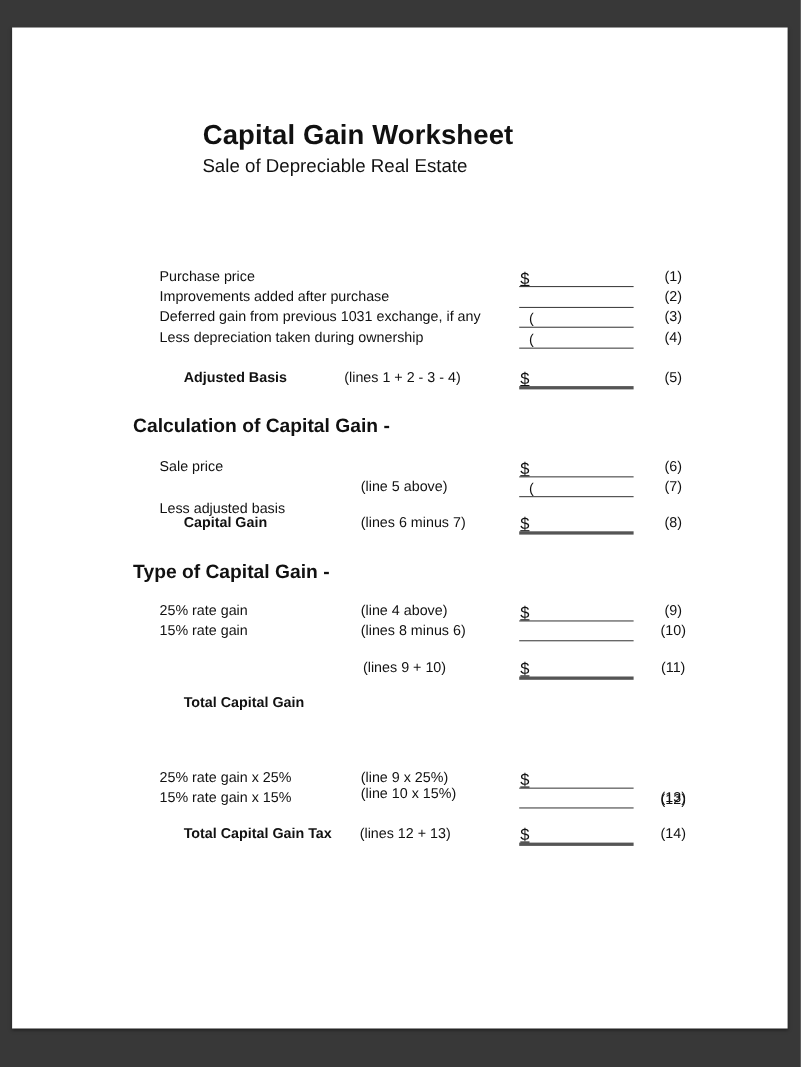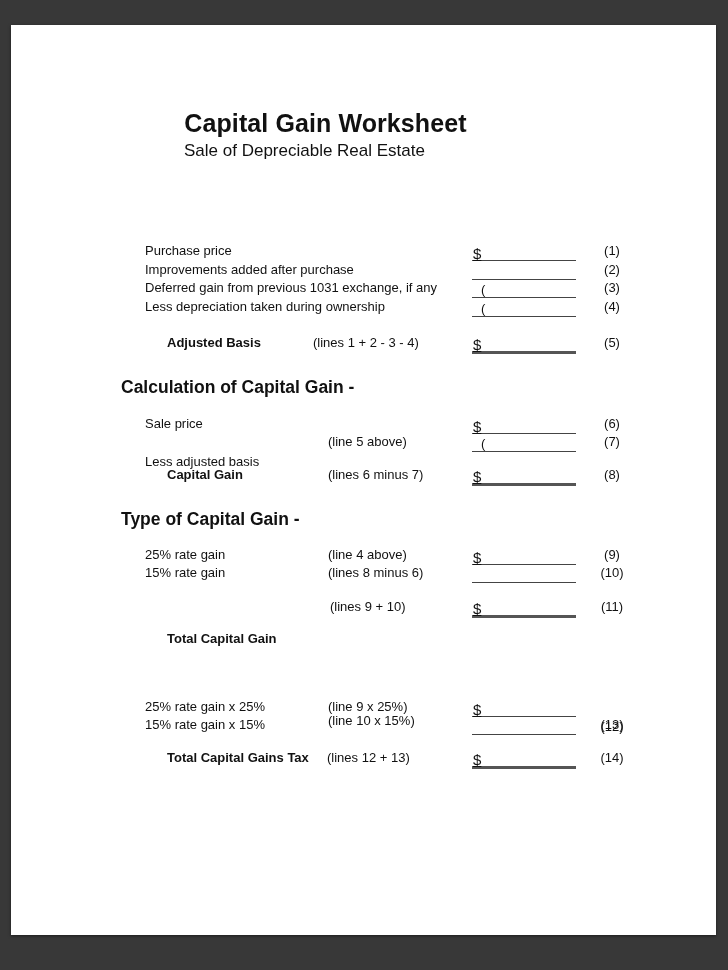--- a/index.html
+++ b/index.html
@@ -140,20 +140,20 @@
   <div class="field" style="top:674px;">
       <span class="dollar">$</span>
     </div>
   <div class="num" style="top:674px;margin-top:20px;">(12)</div>
 
   <div class="abs label" style="top:691.5px;">15% rate gain x 15%</div>
   <div class="abs ref" style="top:688px; left:317px;text-align:right;">(line 10 x 15%)</div>
   <div class="field" style="top:691.5px;"></div>
   <div class="num" style="top:691.5px;">(13)</div>
 
-  <div class="abs label bold" style="top:725px;">Total Capital Gains Tax</div>
+  <div class="abs label bold" style="top:725px;">Total Capital Gain Tax</div>
   <div class="abs ref" style="top:725px; left:316px;">(lines 12 + 13)</div>
   <div class="field total" style="top:724px;">
       <span class="dollar">$</span>
     </div>
   <div class="num" style="top:725px;">(14)</div>
 
 </div>
 
 </body></html>

